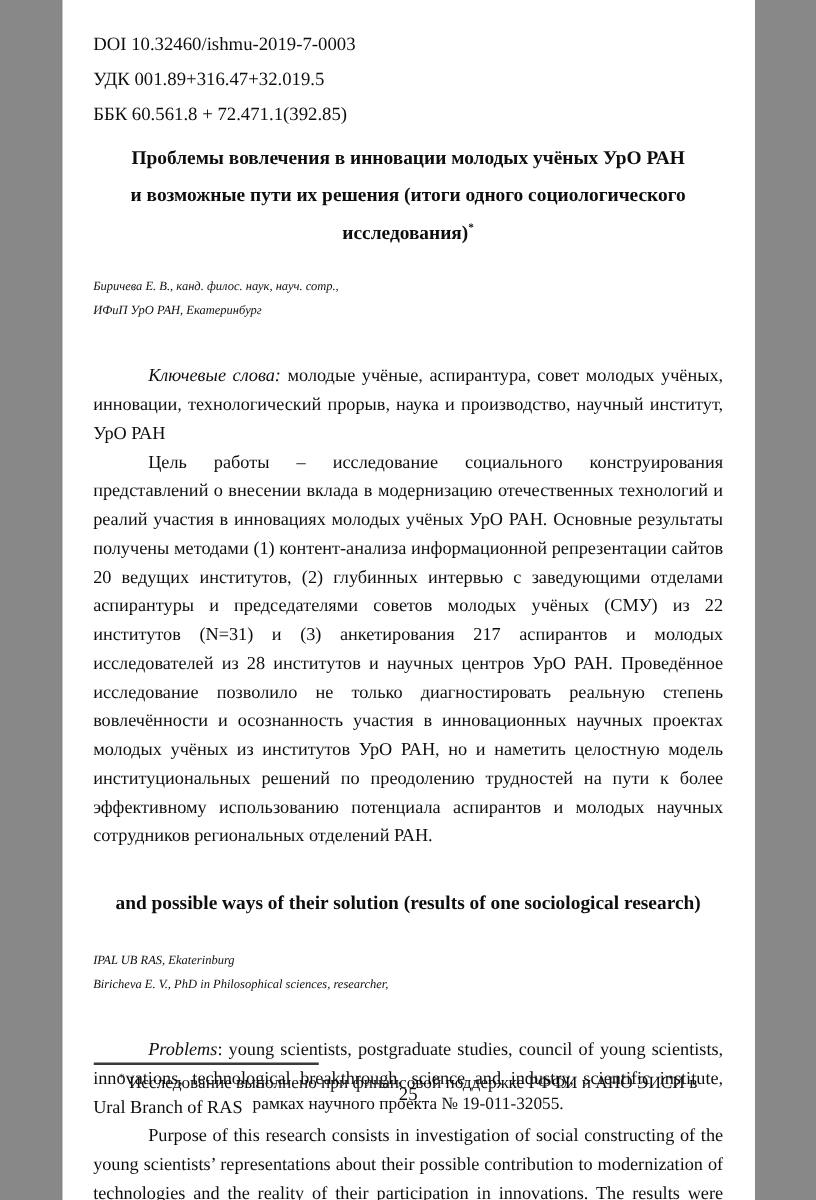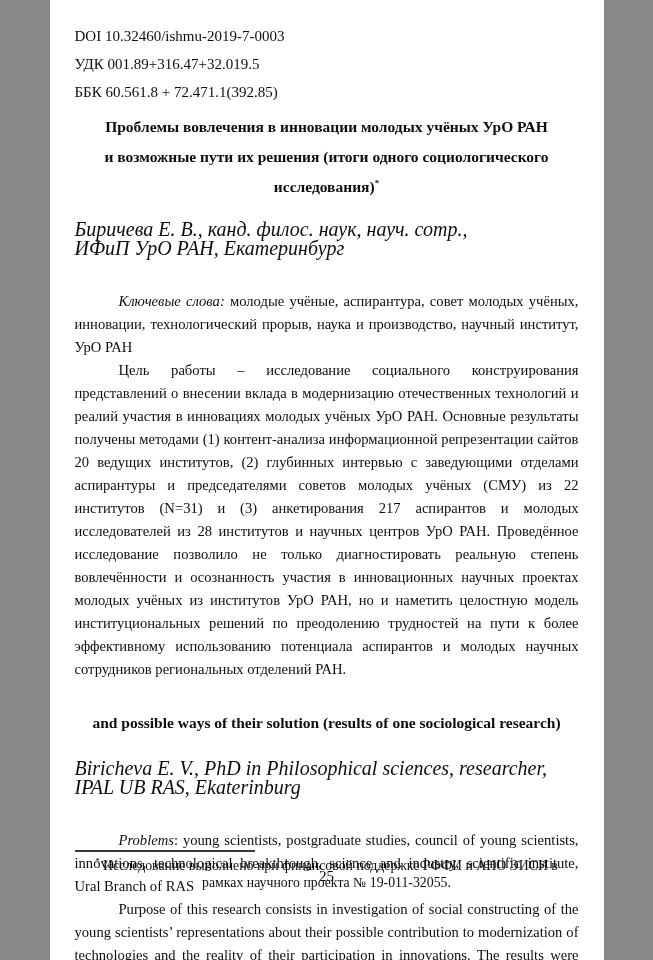--- a/index.html
+++ b/index.html
@@ -30,21 +30,21 @@
   }
   .doc-title .t-line { display: block; }
   .doc-title.en { margin-top: 27px; }
   .fn-mark {
     font-size: 9px;
     line-height: 0;
     vertical-align: super;
   }
   .author {
     margin: 18px 0 0 0;
-    font-size: 20px;
+    font-size: 10px;
     font-style: italic;
     line-height: 19px;
   }
   .author.en { margin-top: 21px; }
   .author .a-line { display: block; }
   .body-para {
     margin: 0;
     font-size: 14.6px;
     line-height: 23px;
     text-align: justify;
@@ -103,22 +103,22 @@
 
     <p class="body-para kw"><em class="kw-label">Ключевые слова:</em><span> молодые учёные, аспирантура, совет молодых учёных, инновации, технологический прорыв, наука и производство, научный институт, УрО РАН</span></p>
 
     <p class="body-para">Цель работы – исследование социального конструирования представлений о внесении вклада в модернизацию отечественных технологий и реалий участия в инновациях молодых учёных УрО РАН. Основные результаты получены методами (1) контент-анализа информационной репрезентации сайтов 20 ведущих институтов, (2) глубинных интервью с заведующими отделами аспирантуры и председателями советов молодых учёных (СМУ) из 22 институтов (N=31) и (3) анкетирования 217 аспирантов и молодых исследователей из 28 институтов и научных центров УрО РАН. Проведённое исследование позволило не только диагностировать реальную степень вовлечённости и осознанность участия в инновационных научных проектах молодых учёных из институтов УрО РАН, но и наметить целостную модель институциональных решений по преодолению трудностей на пути к более эффективному использованию потенциала аспирантов и молодых научных сотрудников региональных отделений РАН.</p>
 
     <h2 class="doc-title en">
       <span class="t-line">and possible ways of their solution (results of one sociological research)</span>
     </h2>
 
     <p class="author en">
+      <span class="a-line">IPAL UB RAS, Ekaterinburg</span>
       <span class="a-line">Biricheva E. V., PhD in Philosophical sciences, researcher,</span>
-      <span class="a-line">IPAL UB RAS, Ekaterinburg</span>
     </p>
 
     <p class="body-para kw"><em class="kw-label">Problems</em><span>: young scientists, postgraduate studies, council of young scientists, innovations, technological breakthrough, science and industry, scientific institute, Ural Branch of RAS</span></p>
 
     <p class="body-para">Purpose of this research consists in investigation of social constructing of the young scientists’ representations about their possible contribution to modernization of technologies and the reality of their participation in innovations. The results were obtained by the following methods: (1) content analysis of information from the sites of 20 leading UB RAS institutes; (2) in-depth interviews with the heads of</p>
 
   </div>
 
   <div class="footnote">
     <div class="footnote-rule"></div>

